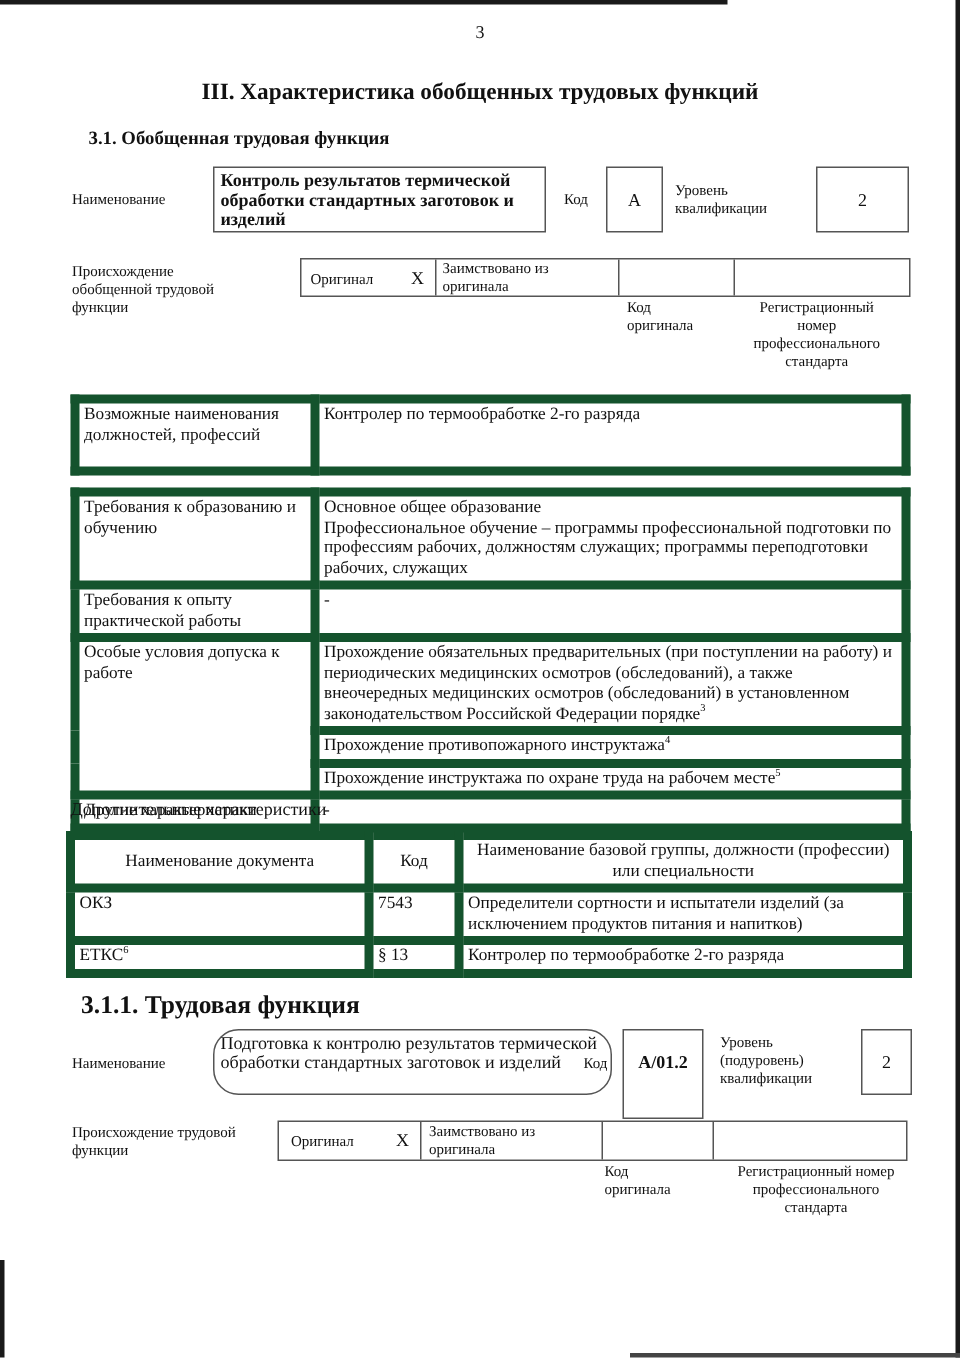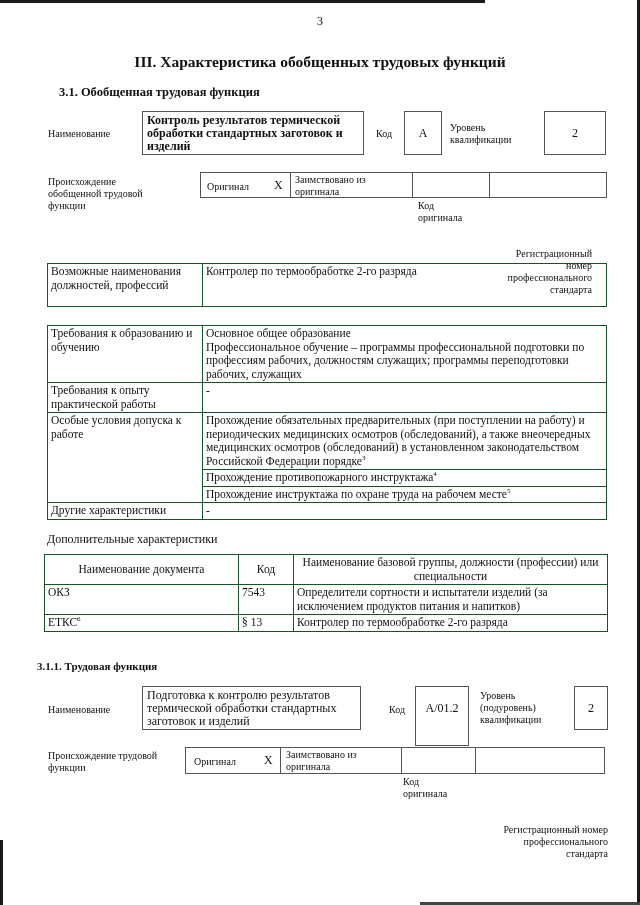--- a/index.html
+++ b/index.html
@@ -9,28 +9,28 @@
     font-family:"Liberation Serif", "DejaVu Serif", serif;
   }
   .scan-top { position:absolute; left:0; top:0; width:485px; height:3px; background:#1a1a1a; }
   .scan-right { position:absolute; right:0; top:0; width:3px; height:905px; background:#1a1a1a; }
   .scan-left { position:absolute; left:0; top:840px; width:3px; height:65px; background:#1a1a1a; }
   .scan-bottom { position:absolute; left:420px; bottom:0; width:220px; height:3px; background:#444; }
   .abs { position:absolute; }
   .pgnum { left:310px; top:14px; width:20px; text-align:center; font-size:12px; }
   .title { left:0; width:640px; top:53px; text-align:center; font-weight:bold; font-size:15.5px; }
   .h2 { left:59px; top:85px; font-weight:bold; font-size:12.5px; }
-  .h3 { left:37px; top:660px; font-weight:bold; font-size:11px; }
+  .h3 { left:54px; top:660px; font-weight:bold; font-size:17px; }
   .small { font-size:10px; line-height:12px; }
   .box { border:1px solid #555; box-sizing:border-box; }
   .mid { font-size:12px; line-height:13px; }
   table.grid { position:absolute; border-collapse:collapse; font-size:11.5px; line-height:13.5px; }
-  table.grid td { border:1px solid #14532d; padding:1px 3px; vertical-align:top; }
+  table.grid td { border:6px solid #14532d; padding:1px 3px; vertical-align:top; }
   .center { text-align:center; }
-  .cap { text-align:right;margin-top:48px; }
+  .cap { text-align:center; }
   sup { font-size:7px; line-height:0; }
 </style>
 </head>
 <body>
 
 <div class="scan-top"></div>
 <div class="scan-right"></div>
 <div class="scan-left"></div>
 <div class="scan-bottom"></div>
 
@@ -112,23 +112,23 @@
   <tr>
     <td><span>ЕТКС</span><sup>6</sup></td>
     <td>§ 13</td>
     <td>Контролер по термообработке 2-го разряда</td>
   </tr>
 </tbody>
   </table>
 
 <div class="abs h3">3.1.1. Трудовая функция</div>
 <div class="abs small" style="left:48px;top:704px;">Наименование</div>
-<div class="abs box mid" style="left:142px;top:686px;width:219px;height:44px;padding:2px 4px;">Подготовка к контролю результатов термической обработки стандартных заготовок и изделий</div>
+<div class="abs box mid" style="left:142px;top:686px;width:266px;height:44px;padding:2px 4px;border-radius:17px;">Подготовка к контролю результатов термической обработки стандартных заготовок и изделий</div>
 <div class="abs small" style="left:389px;top:704px;">Код</div>
-<div class="abs box mid center" style="left:415px;top:686px;width:54px;height:60px;line-height:42px;">А/01.2</div>
+<div class="abs box mid center" style="left:415px;top:686px;width:54px;height:60px;line-height:42px;font-weight:bold;">А/01.2</div>
 <div class="abs small" style="left:480px;top:690px;width:80px;">Уровень (подуровень) квалификации</div>
 <div class="abs box mid center" style="left:574px;top:686px;width:34px;height:44px;line-height:42px;">2</div>
 
 <div class="abs small" style="left:48px;top:750px;width:120px;">Происхождение трудовой функции</div>
 <div class="abs box" style="left:185px;top:747px;width:420px;height:27px;">
   <div class="abs small" style="left:8px;top:8px;">Оригинал</div>
   <div class="abs mid" style="left:78px;top:6px;">X</div>
   <div class="abs" style="left:94px;top:0;width:1px;height:25px;background:#555;"></div>
   <div class="abs small" style="left:100px;top:1px;width:110px;">Заимствовано из оригинала</div>
   <div class="abs" style="left:215px;top:0;width:1px;height:25px;background:#555;"></div>

